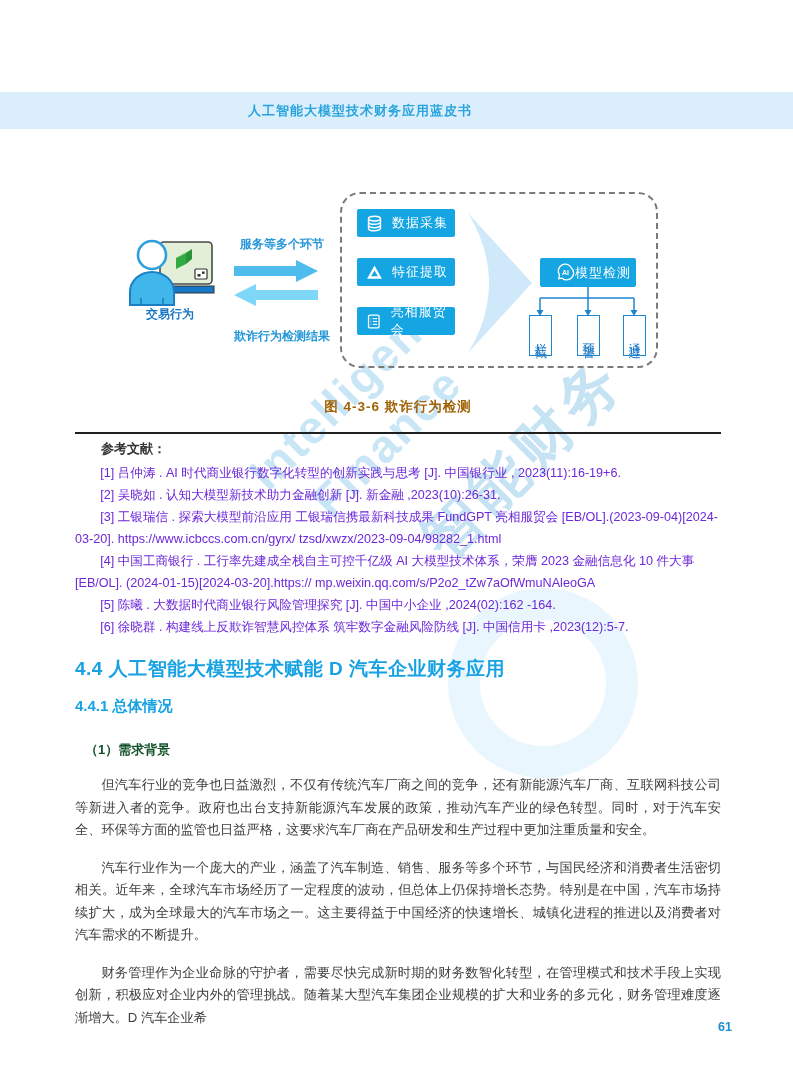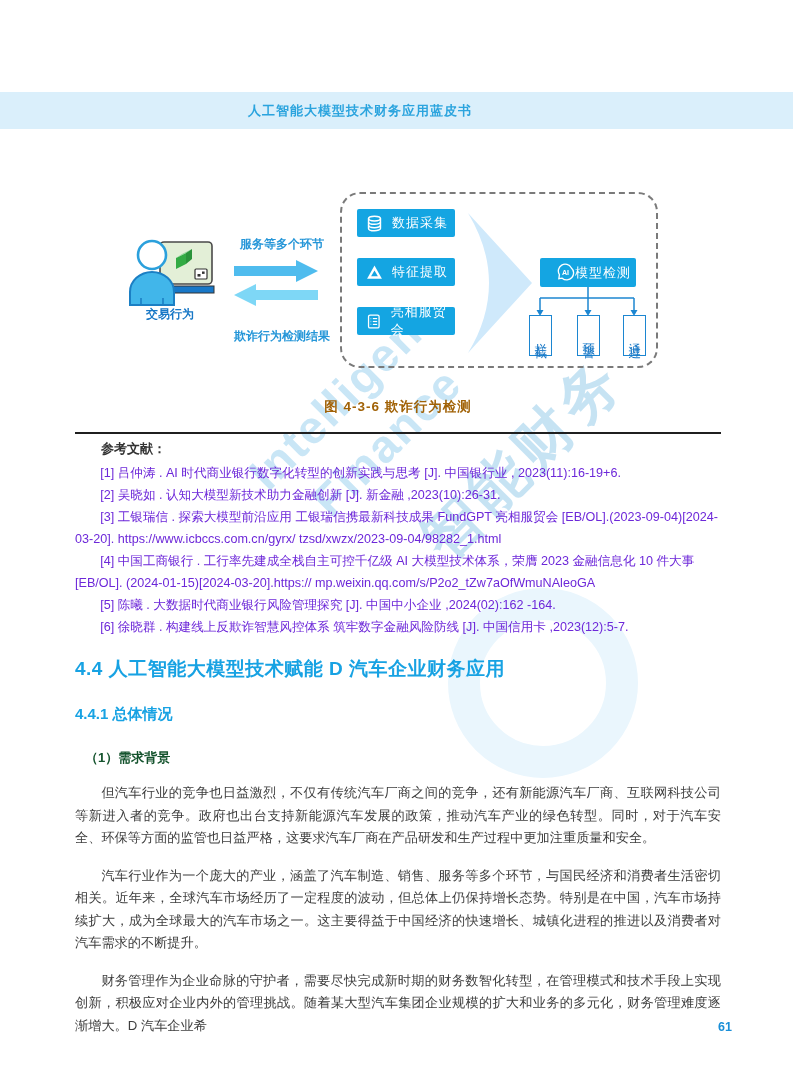--- a/index.html
+++ b/index.html
@@ -58,21 +58,21 @@
   .caption{
     position:absolute;left:75px;top:398px;width:646px;text-align:center;
     color:#a16207;font-size:13.5px;font-weight:600;z-index:1;letter-spacing:1px;
   }
   .rule{position:absolute;left:75px;top:432px;width:646px;height:2px;background:#1f1f1f;z-index:1;}
   
   .content{position:absolute;left:75px;top:440px;width:646px;z-index:1;}
   .refs-heading{font-size:13px;font-weight:700;color:#333;margin:0 0 4px 0;text-indent:2em;}
   .ref{margin:0;font-size:12.6px;line-height:22px;color:#6d28d9;text-indent:2em;}
   .h1{color:#17a2e3;font-size:19px;font-weight:700;margin:18px 0 0 0;letter-spacing:.5px;}
-  .h2{color:#17a2e3;font-size:15px;font-weight:700;margin:23px 0 0 0;}
+  .h2{color:#17a2e3;font-size:15px;font-weight:700;margin:15px 0 0 0;}
   .h3{color:#14532d;font-size:13px;font-weight:700;margin:25px 0 0 10px;}
   .para{margin:15px 0 0 0;font-size:13.2px;line-height:22.5px;color:#3d3d3d;
     text-align:justify;text-indent:2em;}
   .page-number{position:absolute;left:700px;top:1020px;width:50px;text-align:center;
     color:#1a8fd8;font-size:12.5px;font-weight:700;z-index:1;}
 </style>
 </head>
 <body>
 
 <div class="wm wm-en">

